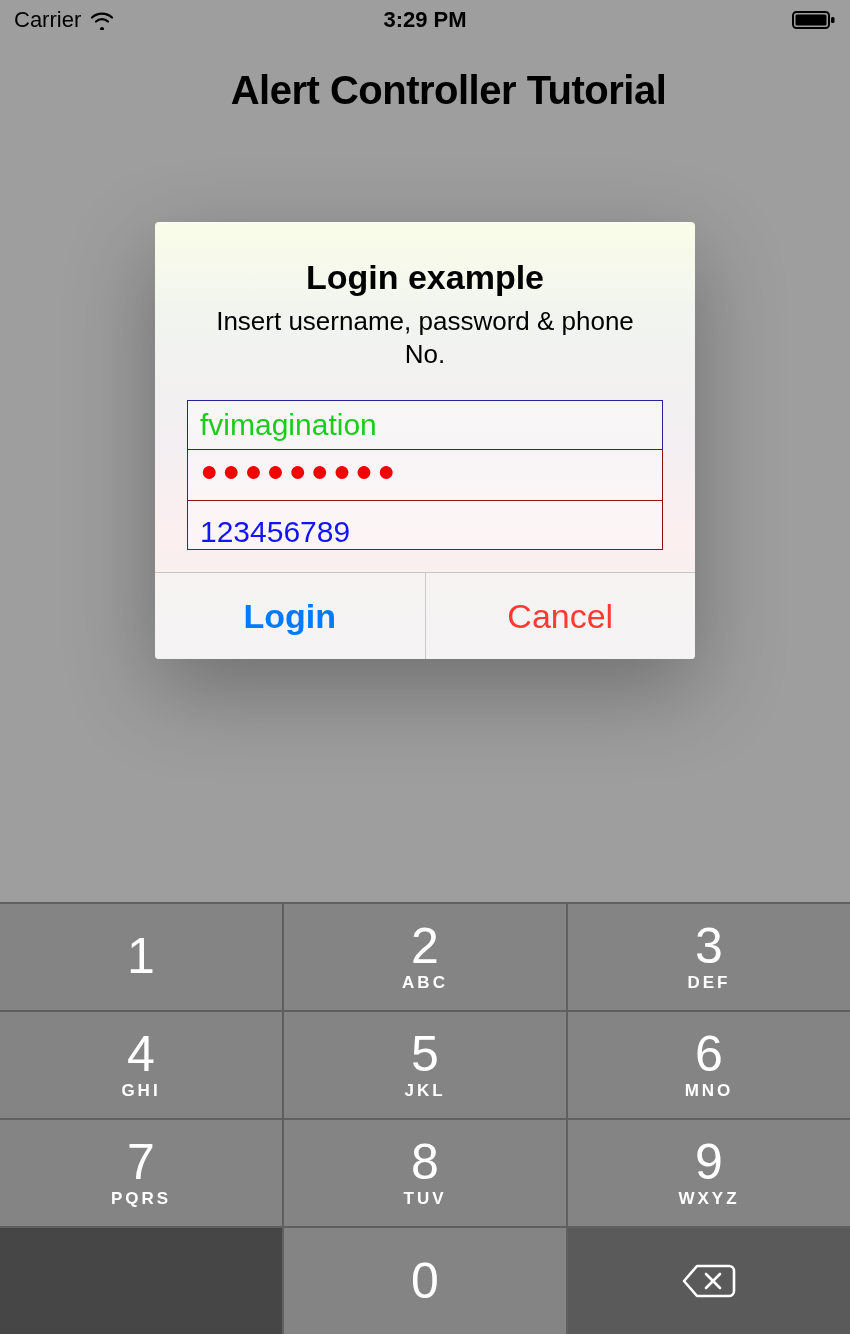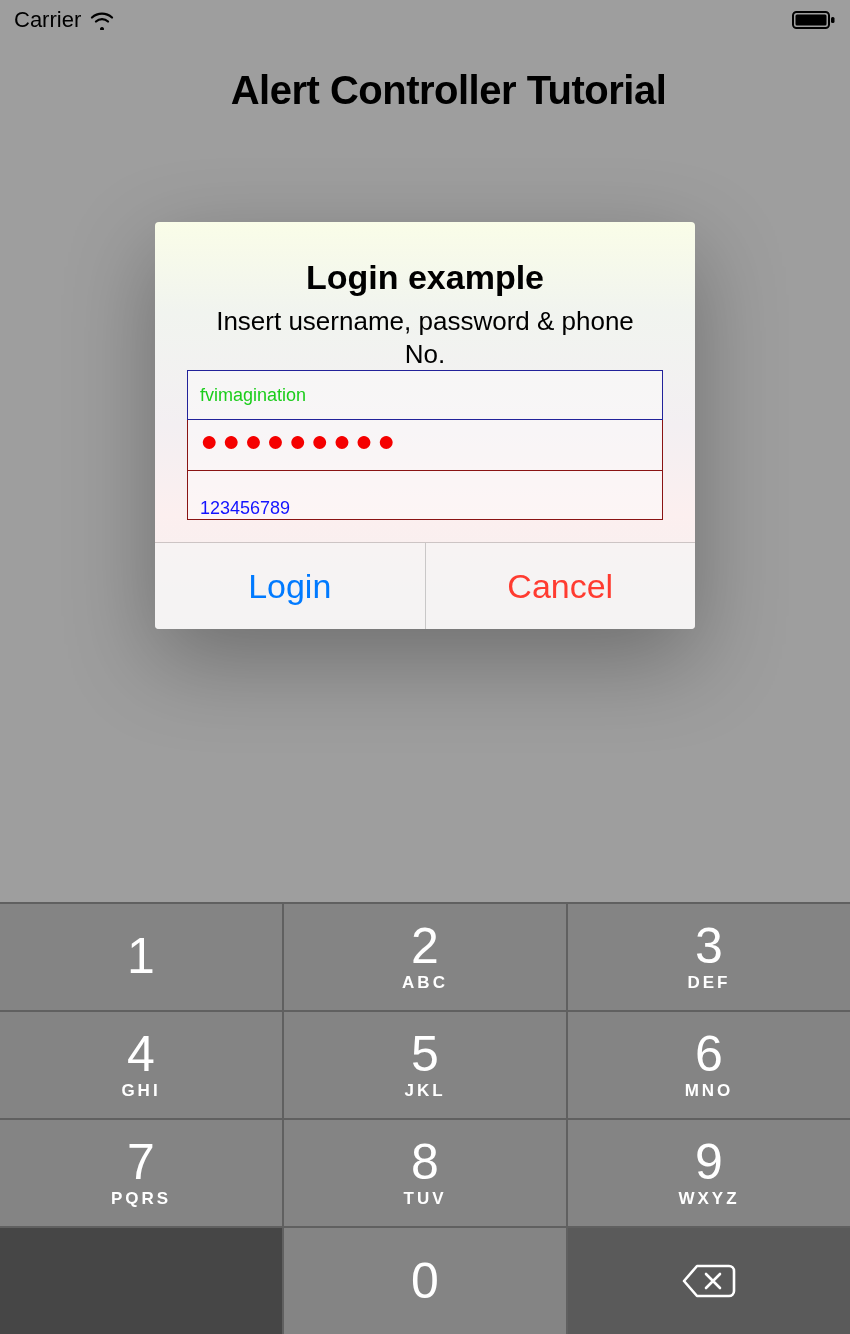--- a/index.html
+++ b/index.html
@@ -82,31 +82,32 @@
       font-size: 34px;
       font-weight: 700;
       color: #000;
       margin-bottom: 8px;
     }
     .alert-msg {
       font-size: 26px;
       font-weight: 400;
       color: #000;
       line-height: 1.25;
+      margin-bottom: 30px;
       padding: 0 10px;
     }
 
     .fields { }
     .field {
       width: 100%;
       height: 50px;
       display: flex;
       align-items: center;
       padding: 0 12px;
-      font-size: 18px;
+      font-size: 30px;
       background: rgba(255,255,255,0.4);
     }
     .field-username {
       border: 1px solid #22229a;
       color: #1bcd1b;
     }
     .field-password {
       border-left: 1px solid #8a1313;
       border-right: 1px solid #8a1313;
       border-top: none;
@@ -131,21 +132,21 @@
     .alert-btn {
       flex: 1;
       height: 86px;
       display: flex;
       align-items: center;
       justify-content: center;
       font-size: 34px;
       background: rgba(245,245,245,0.6);
     }
     .alert-btn + .alert-btn { border-left: 1px solid rgba(0,0,0,0.18); }
-    .alert-btn.primary { color: #007aff; }
+    .alert-btn.primary { color: #007aff; font-weight: bold; }
     .alert-btn.destructive { color: #ff3b30; }
 
     
     .keypad {
       position: absolute;
       left: 0; right: 0; bottom: 0;
       height: 432px;
       background: #7a7a7a;
       display: flex;
       flex-direction: column;
@@ -180,20 +181,21 @@
   <div class="left">
     <span>Carrier</span>
     <span class="wifi-icon">
       <svg width="26" height="20" viewBox="0 0 26 20">
         <path d="M13 17 a2 2 0 1 0 0.001 0 Z" fill="#000"></path>
         <path d="M7 11.5 a9 9 0 0 1 12 0" stroke="#000" stroke-width="2.3" fill="none" stroke-linecap="round"></path>
         <path d="M3 7.5 a15 15 0 0 1 20 0" stroke="#000" stroke-width="2.3" fill="none" stroke-linecap="round"></path>
       </svg>
     </span>
   </div>
+  <div class="center">3:29 PM</div>
   <div class="right">
     <span class="battery-icon">
       <svg width="44" height="20" viewBox="0 0 44 20">
         <rect x="1" y="2" width="36" height="16" rx="3.5" ry="3.5" fill="none" stroke="#000" stroke-width="2"></rect>
         <rect x="3.5" y="4.5" width="31" height="11" rx="1.5" fill="#000"></rect>
         <rect x="39" y="7" width="3.5" height="6" rx="1.5" fill="#000"></rect>
       </svg>
     </span>
   </div>
 </div>

